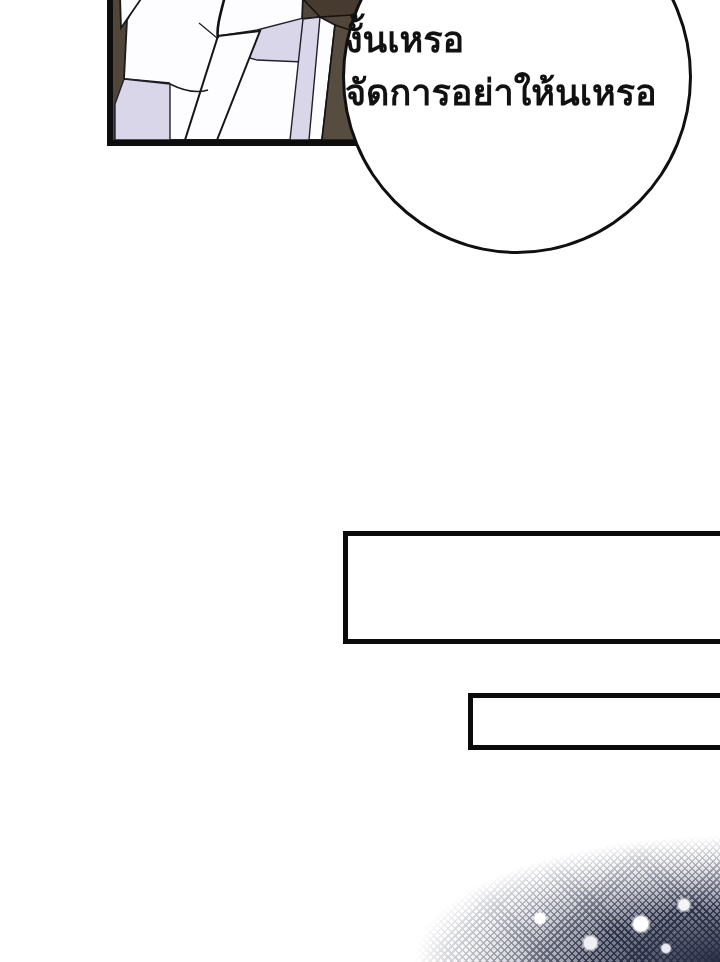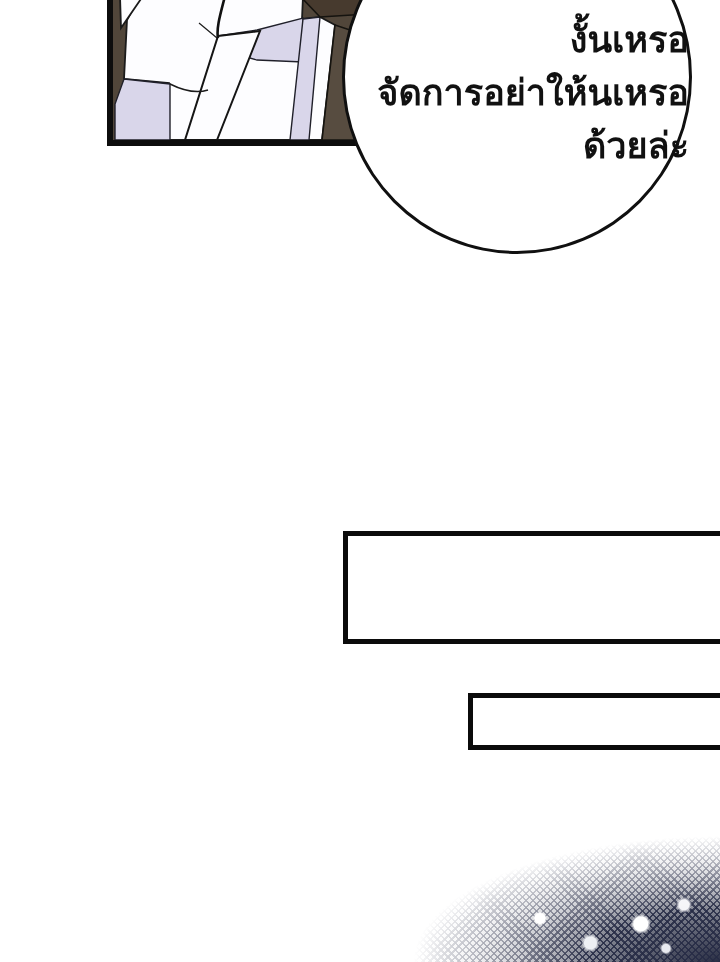--- a/index.html
+++ b/index.html
@@ -11,21 +11,21 @@
   
   .panel{position:absolute;left:107px;top:0;width:261px;height:146px;z-index:1;}
   .panel svg{display:block;width:100%;height:100%;overflow:hidden;}
 
   
   .bubble{position:absolute;left:342px;top:-100px;width:350px;height:354px;
           background:#ffffff;border:3px solid #101010;border-radius:50%;
           z-index:2;box-sizing:border-box;}
 
   .bubble-text{position:absolute;left:345px;top:13px;width:344px;z-index:3;
-               text-align:right;color:#111111;font-weight:700;
+               text-align:left;color:#111111;font-weight:700;
                font-size:36px;line-height:53px;}
   .bubble-text .line{display:block;white-space:nowrap;}
 
   
   .tbox{position:absolute;background:#ffffff;border:5px solid #0b0b0b;
         box-sizing:border-box;z-index:1;}
   .tbox1{left:343px;top:531px;width:390px;height:113px;}
   .tbox2{left:468px;top:693px;width:262px;height:57px;}
 
   
@@ -77,21 +77,20 @@
 
       <rect x="0" y="0" width="6" height="146" fill="#0d0d0d"></rect>
       <rect x="0" y="140" width="261" height="6" fill="#0d0d0d"></rect>
     </svg>
   </div>
 
   <div class="bubble"></div>
   <div class="bubble-text">
     <span class="line">งั้นเหรอ</span>
     <span class="line">จัดการอย่าให้นเหรอ</span>
-    <span class="line">ด้วยล่ะ</span>
   </div>
 
   <div class="tbox tbox1"></div>
   <div class="tbox tbox2"></div>
 
   <div class="texture"></div>
 
 </div>
 
 </body></html>

